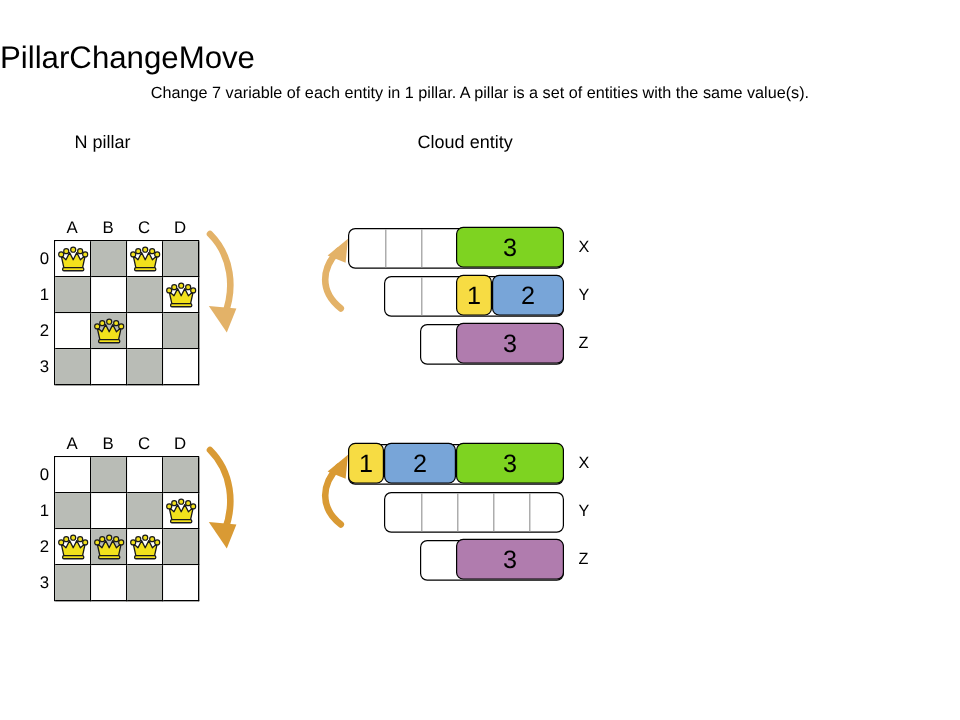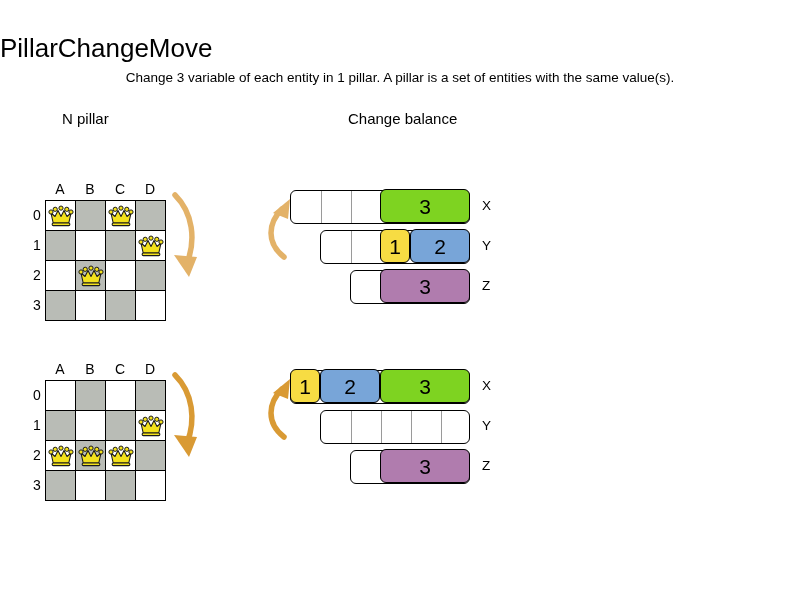--- a/index.html
+++ b/index.html
@@ -110,24 +110,24 @@
     font-size: 13.5px; line-height: 18px;
     width: 20px; text-align: left;
   }
 </style>
 </head>
 <body>
 
 <div id="root">
 
   <div class="title">PillarChangeMove</div>
-  <div class="subtitle">Change 3 variable of each entity in 1 pillar. A pillar is a set of entities with the same value(s).</div>
+  <div class="subtitle">Change 7 variable of each entity in 1 pillar. A pillar is a set of entities with the same value(s).</div>
 
   <div class="section-head head-queens">N pillar</div>
-  <div class="section-head head-cloud">Change balance</div>
+  <div class="section-head head-cloud">Cloud entity</div>
 
   <div class="board-wrap b1" id="board-0">
       <div class="col-labels">
         <span style="left: 0px;">A</span>
         <span style="left: 30px;">B</span>
         <span style="left: 60px;">C</span>
         <span style="left: 90px;">D</span>
       </div>
       <div class="row-labels">
         <span style="top: 0px;">0</span>

